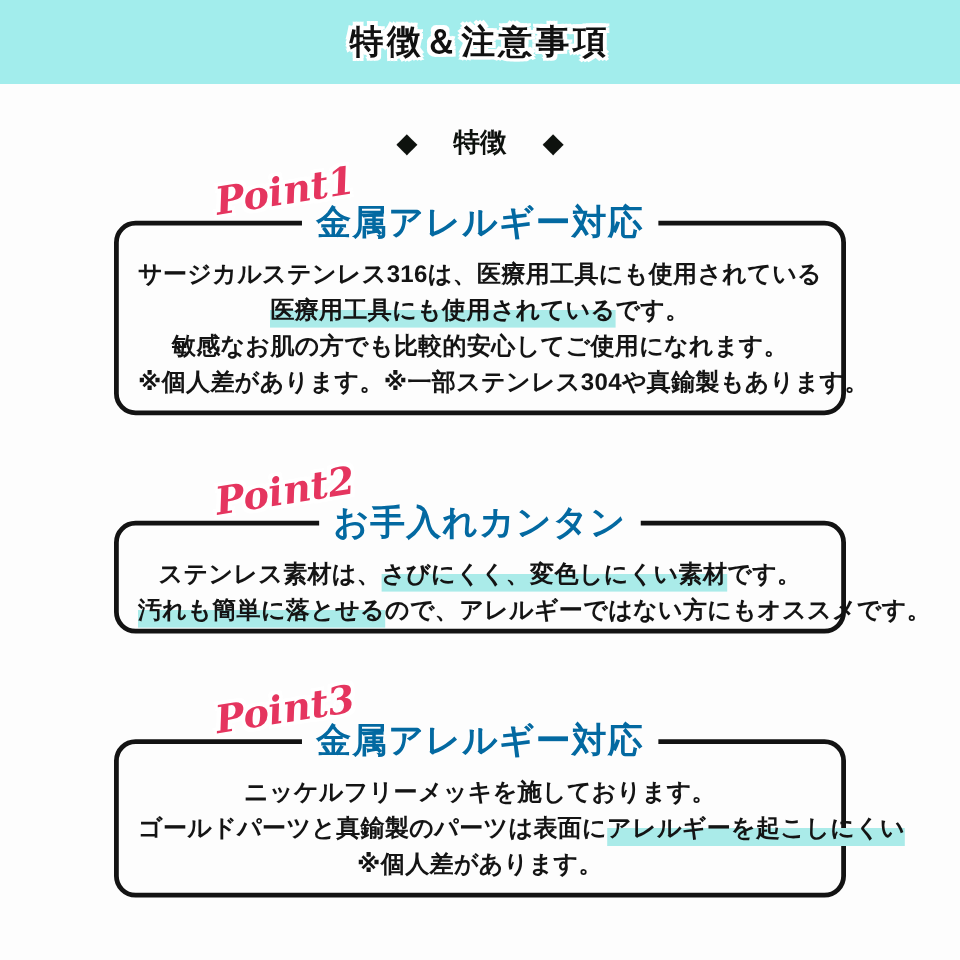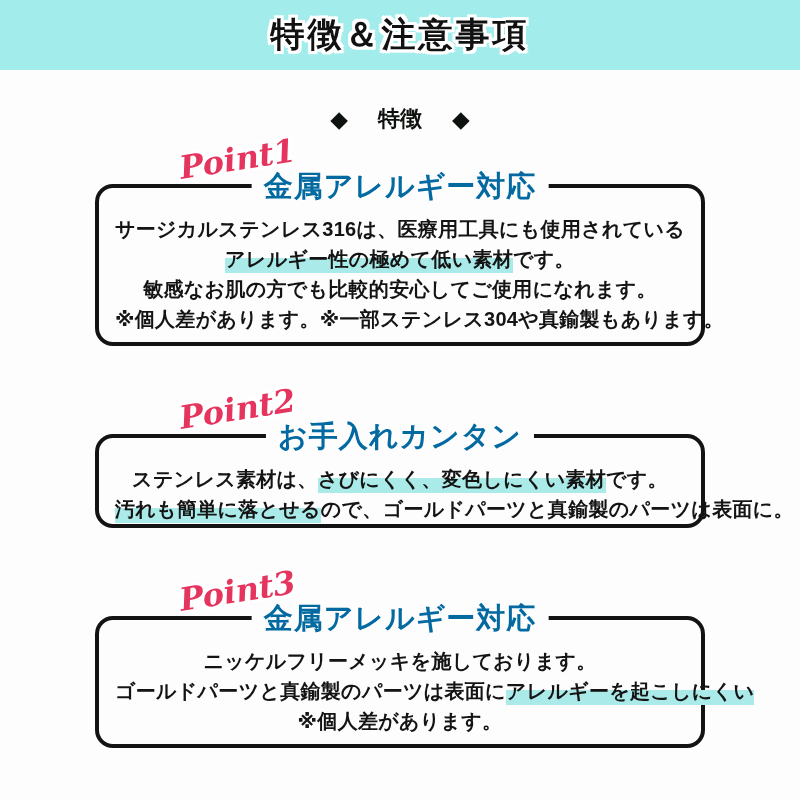--- a/index.html
+++ b/index.html
@@ -19,21 +19,21 @@
     font-family:"Liberation Sans","DejaVu Sans",sans-serif;
     color:var(--ink);
   }
   
   .banner{
     height:70px;width:100%;
     background:var(--mint);
     display:flex;align-items:center;justify-content:center;
   }
   .banner h1{
-    margin:0;font-size:34px;font-weight:800;letter-spacing:3px;color:#111;
+    margin:0;font-size:28px;font-weight:800;letter-spacing:3px;color:#111;
   }
   .stroke-white{
     text-shadow:
       -3px -3px 0 #fff, 3px -3px 0 #fff, -3px 3px 0 #fff, 3px 3px 0 #fff,
       -3px 0 0 #fff, 3px 0 0 #fff, 0 -3px 0 #fff, 0 3px 0 #fff,
       -2px -2px 0 #fff, 2px 2px 0 #fff, -2px 2px 0 #fff, 2px -2px 0 #fff;
   }
   
   .features-label{
     margin-top:34px;height:30px;
@@ -92,34 +92,34 @@
     <span class="diamond">◆</span>
   </div>
 
   <main id="points">
   <section class="point-section">
     <div class="point-badge stroke-white">Point1</div>
     <div class="point-box">
       <h2 class="point-title">金属アレルギー対応</h2>
       <div class="point-body">
             <div class="line"><span>サージカルステンレス316は、医療用工具にも使用されている</span></div>
-            <div class="line"><span class="hl">アレルギー性の極めて低い素材</span><span>です。</span></div>
+            <div class="line"><span class="hl">医療用工具にも使用されている</span><span>です。</span></div>
             <div class="line"><span>敏感なお肌の方でも比較的安心してご使用になれます。</span></div>
             <div class="line"><span>※個人差があります。※一部ステンレス304や真鍮製もあります。</span></div>
           </div>
     </div>
   </section>
 
   <section class="point-section">
     <div class="point-badge stroke-white">Point2</div>
     <div class="point-box">
       <h2 class="point-title">お手入れカンタン</h2>
       <div class="point-body">
             <div class="line"><span>ステンレス素材は、</span><span class="hl">さびにくく、変色しにくい素材</span><span>です。</span></div>
-            <div class="line"><span class="hl">汚れも簡単に落とせる</span><span>ので、ゴールドパーツと真鍮製のパーツは表面に。</span></div>
+            <div class="line"><span class="hl">汚れも簡単に落とせる</span><span>ので、アレルギーではない方にもオススメです。</span></div>
           </div>
     </div>
   </section>
 
   <section class="point-section">
     <div class="point-badge stroke-white">Point3</div>
     <div class="point-box">
       <h2 class="point-title">金属アレルギー対応</h2>
       <div class="point-body">
             <div class="line"><span>ニッケルフリーメッキを施しております。</span></div>

